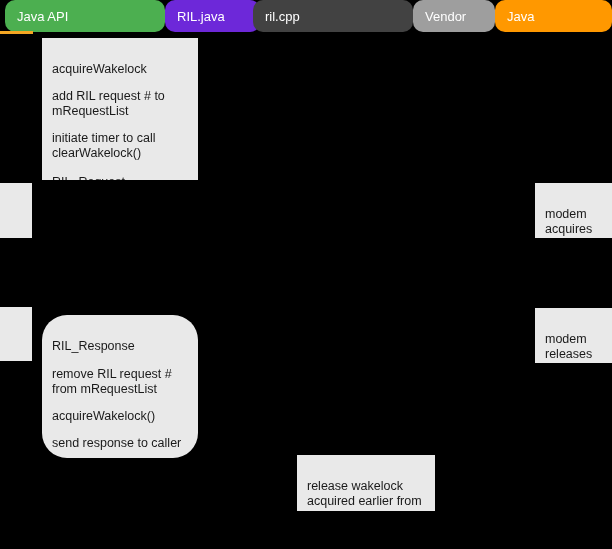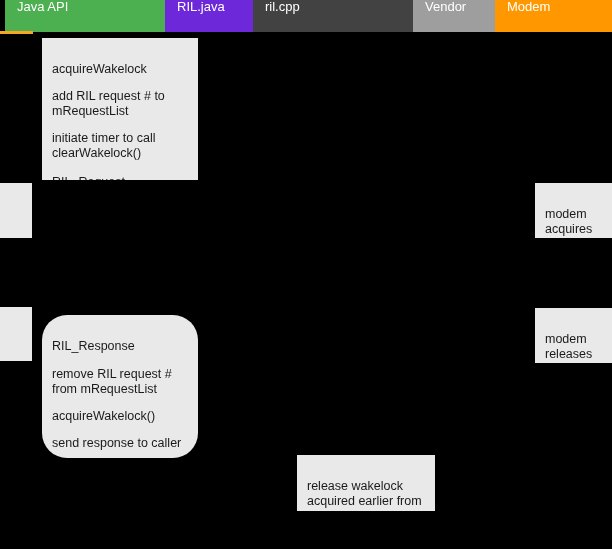--- a/index.html
+++ b/index.html
@@ -22,25 +22,27 @@
     position: absolute;
     left: 0; top: 0;
     width: 612px;
     height: 32px;
   }
   .lane {
     position: absolute;
     top: 0;
     height: 32px;
     display: flex;
+    align-items: center;
     color: #ffffff;
     font-size: 13px;
     line-height: 1;
     white-space: nowrap;
     padding-left: 12px;
+    border-radius: 10px;
   }
   .lane-java   { left: 5px;   width: 160px; background: #4CAF50; }
   .lane-riljava{ left: 165px; width: 95px;  background: #6d28d9; }
   .lane-rilcpp { left: 253px; width: 160px; background: #424242; }
   .lane-vendor { left: 413px; width: 82px;  background: #9E9E9E; }
   .lane-modem  { left: 495px; width: 117px; background: #FF9800; }
 
   .lane-underline {
     position: absolute;
     left: 0; top: 31px;
@@ -86,21 +88,21 @@
     <div class="lane lane-riljava">
       <span>RIL.java</span>
     </div>
     <div class="lane lane-rilcpp">
       <span>ril.cpp</span>
     </div>
     <div class="lane lane-vendor">
       <span>Vendor</span>
     </div>
     <div class="lane lane-modem">
-      <span>Modem</span>
+      <span>Java</span>
     </div>
     <div class="lane-underline"></div>
   </div>
 
   <div class="note note-stub-a">
     <p></p>
   </div>
 
   <div class="note note-stub-b">
     <p></p>

